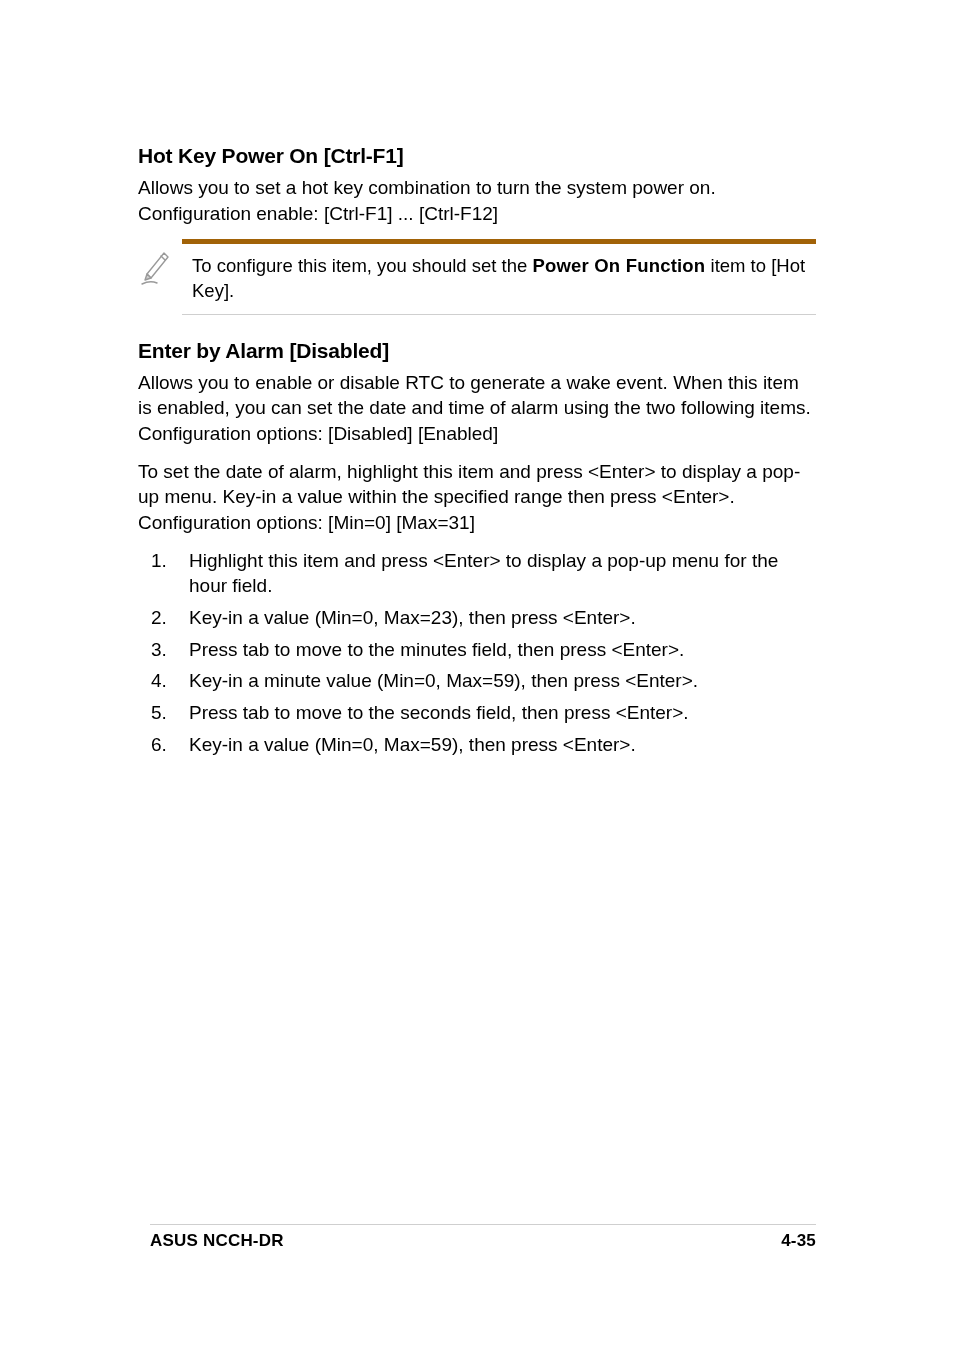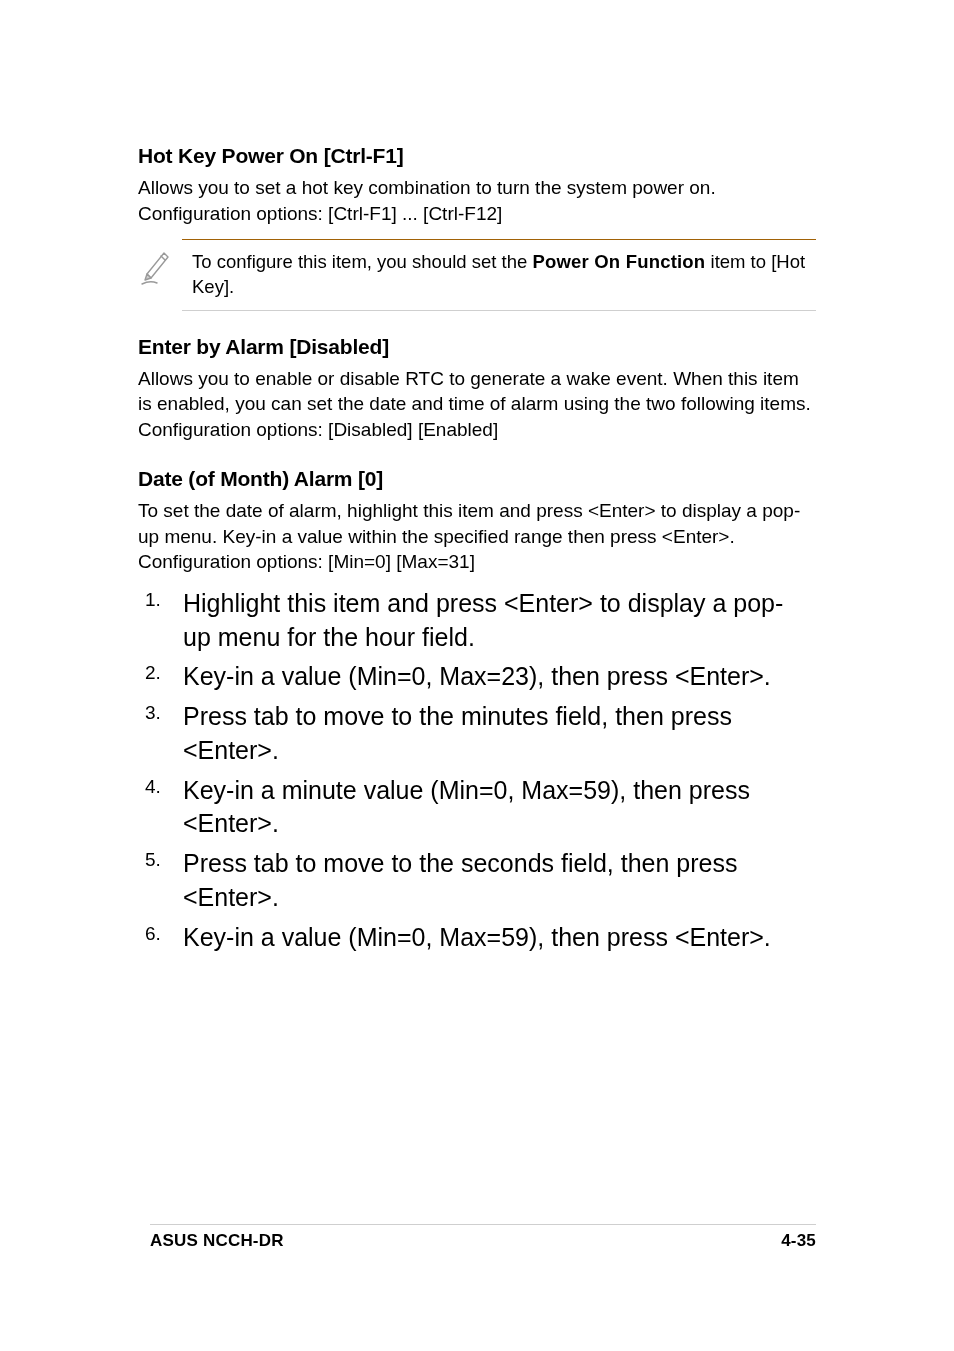--- a/index.html
+++ b/index.html
@@ -37,38 +37,38 @@
     align-items: flex-start;
   }
   .note-icon {
     flex: 0 0 auto;
     width: 44px;
     padding-top: 8px;
     padding-left: 2px;
   }
   .note-box {
     flex: 1 1 auto;
-    border-top: 1px solid #a16207;
+    border-top: 5px solid #a16207;
     border-bottom: 1px solid #cfcfcf;
     padding: 10px 6px 10px 10px;
     font-size: 18.5px;
     line-height: 1.35;
   }
   .bold { font-weight: 700; letter-spacing: 0.2px; }
   ol.steps {
     margin: 6px 0 0 0;
     padding-left: 0;
     list-style: none;
     counter-reset: step;
   }
   ol.steps li {
     counter-increment: step;
     display: flex;
-    margin: 6px 7px;
-    font-size: 25px;
+    margin: 6px 13px;
+    font-size: 19px;
     line-height: 1.35;
   }
   ol.steps li .num {
     flex: 0 0 38px;
     font-size: 19px;
   }
   ol.steps li .num::before { content: counter(step) "."; }
   ol.steps li .txt { flex: 1 1 auto; }
 
   .footer {
@@ -88,21 +88,21 @@
     font-weight: 700;
     letter-spacing: 0.2px;
   }
 </style>
 </head>
 <body>
 
 <div class="page">
 
   <div class="section-heading">Hot Key Power On [Ctrl-F1]</div>
-  <div class="para">Allows you to set a hot key combination to turn the system power on. Configuration options: [Ctrl-F1] ... [Ctrl-F12]</div>
+  <div class="para">Allows you to set a hot key combination to turn the system power on. Configuration enable: [Ctrl-F1] ... [Ctrl-F12]</div>
 
   <div class="note-wrap">
     <div class="note-icon">
       <svg width="34" height="40" viewBox="0 0 34 40">
         <g stroke="#9a9a9a" stroke-width="1.4" fill="none" stroke-linecap="round" stroke-linejoin="round">
 
           <path d="M7 27 L24 6 L28 10 L11 31 Z"></path>
 
           <path d="M7 27 L5 33 L11 31 Z" fill="#cfcfcf"></path>
 
@@ -113,21 +113,20 @@
       </svg>
     </div>
     <div class="note-box">
       <span>To configure this item, you should set the </span><span class="bold">Power On Function</span><span> item to [Hot Key].</span>
     </div>
   </div>
 
   <div class="section-heading">Enter by Alarm [Disabled]</div>
   <div class="para">Allows you to enable or disable RTC to generate a wake event. When this item is enabled, you can set the date and time of alarm using the two following items. Configuration options: [Disabled] [Enabled]</div>
 
-  <div class="section-heading">Date (of Month) Alarm [0]</div>
   <div class="para">To set the date of alarm, highlight this item and press &lt;Enter&gt; to display a pop-up menu. Key-in a value within the specified range then press &lt;Enter&gt;. Configuration options: [Min=0] [Max=31]</div>
 
 
   <ol class="steps">
     <li>
         <span class="num"></span>
         <span class="txt">Highlight this item and press &lt;Enter&gt; to display a pop-up menu for the hour field.</span>
       </li>
     <li>
         <span class="num"></span>

